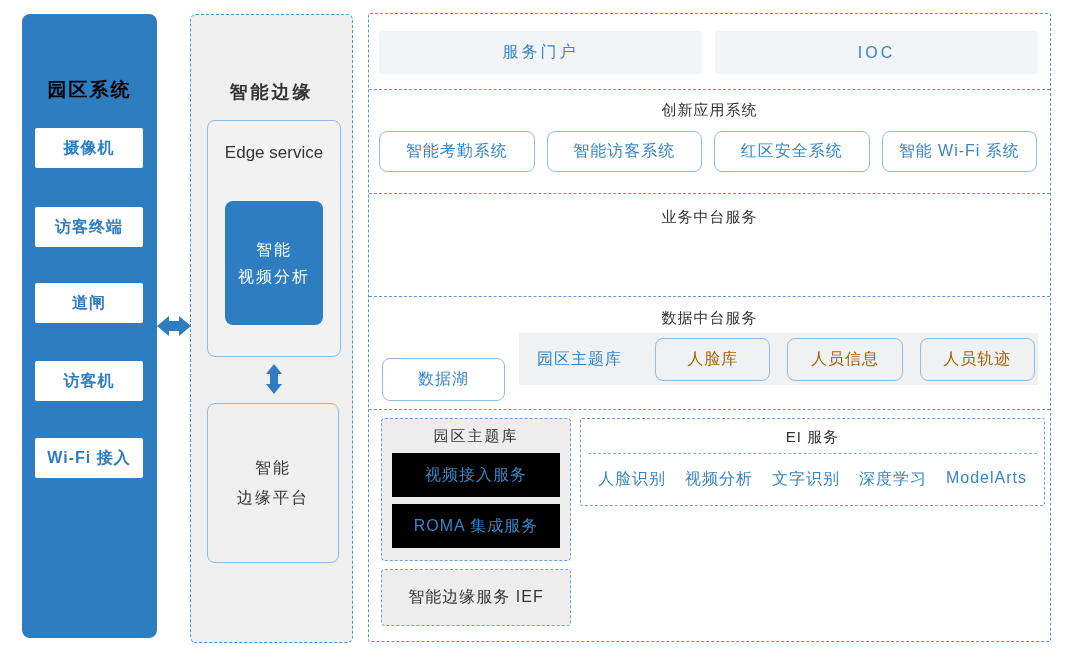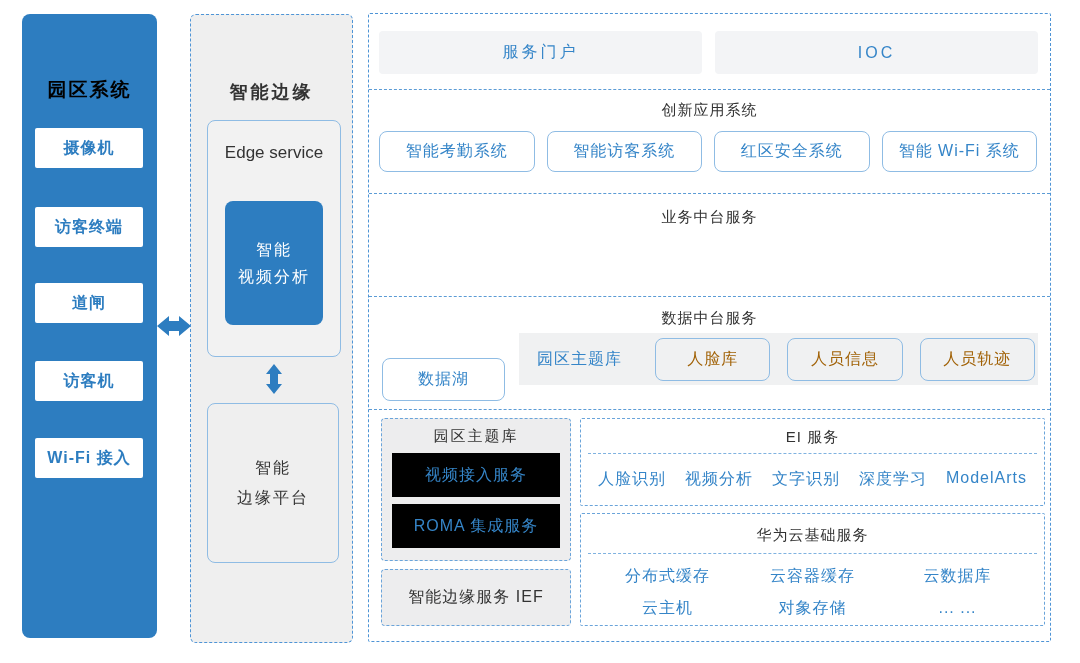--- a/index.html
+++ b/index.html
@@ -177,27 +177,15 @@
       <div class="inner-sep ei-sep"></div>
       <div class="ei-items">
         <span>人脸识别</span>
         <span>视频分析</span>
         <span>文字识别</span>
         <span>深度学习</span>
         <span>ModelArts</span>
       </div>
     </div>
 
-    <div class="hw-box">
-      <div class="inner-title hw-title">华为云基础服务</div>
-      <div class="inner-sep hw-sep"></div>
-      <div class="hw-grid">
-        <span>分布式缓存</span>
-        <span>云容器缓存</span>
-        <span>云数据库</span>
-        <span>云主机</span>
-        <span>对象存储</span>
-        <span>... ...</span>
-      </div>
-    </div>
 
   </section>
 </div>
 
 </body></html>

